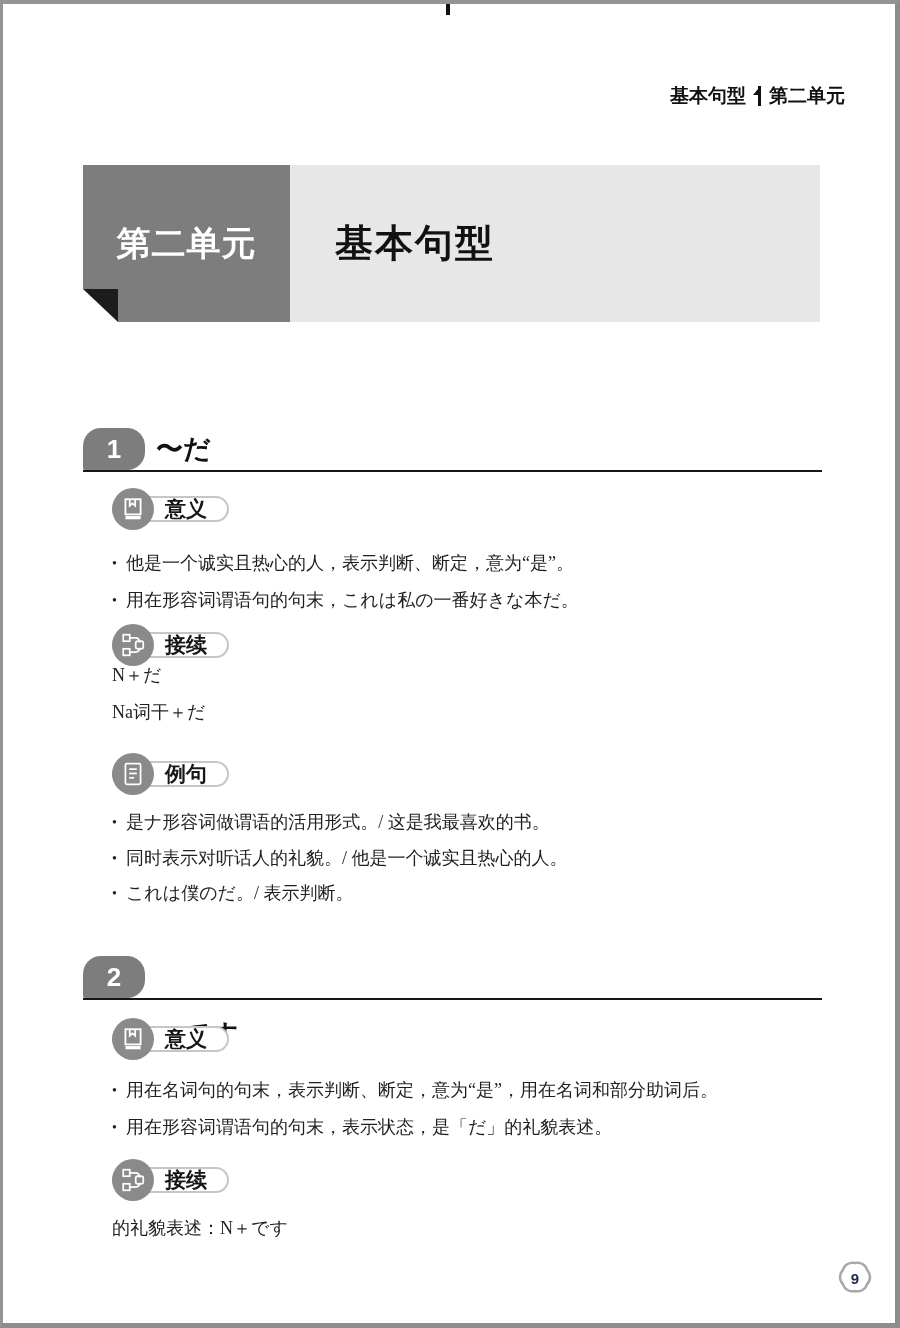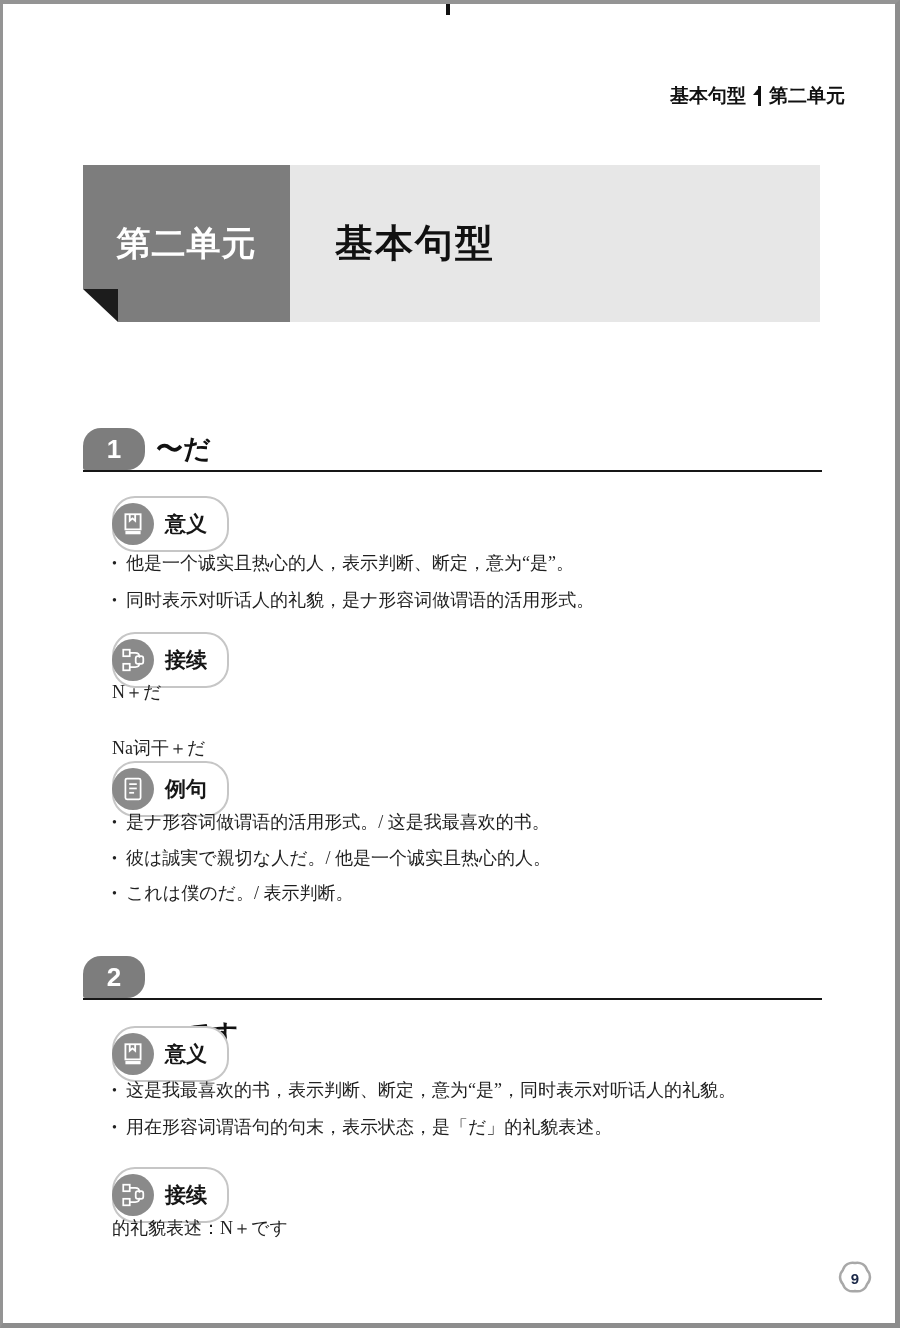--- a/index.html
+++ b/index.html
@@ -47,21 +47,21 @@
     display:flex;align-items:center;justify-content:center;
   }
   .sec-title{
     position:absolute;left:156px;height:42px;line-height:40px;
     font-size:27px;font-weight:bold;color:#111;
   }
   .rule{position:absolute;left:83px;width:739px;height:2px;background:#171717;}
 
   
   .pill{
-    position:absolute;left:112px;height:56px;box-sizing:border-box;
+    position:absolute;left:112px;height:26px;box-sizing:border-box;
     border:2px solid #c6c6c6;border-radius:23px;background:#fff;
     display:inline-flex;align-items:center;padding-right:20px;
   }
   .pill-circ{
     width:42px;height:42px;border-radius:50%;background:#8a8a8a;flex:none;
     display:flex;align-items:center;justify-content:center;margin:-2px 11px -2px -2px;
   }
   .pill-label{font-size:21px;font-weight:bold;color:#161616;white-space:nowrap;}
 
   
@@ -122,58 +122,58 @@
   </span>
   <span class="pill-label">意义</span>
 </div>
 
 <div class="bullet serif" style="top:551px">
   <span class="bullet-dot">•</span>
   <span>他是一个诚实且热心的人，表示判断、断定，意为“是”。</span>
 </div>
 <div class="bullet serif" style="top:588px">
   <span class="bullet-dot">•</span>
-  <span>同时表示对听话人的礼貌，是ナ形容词做谓语的活用形式。</span>
+  <span>用在形容词谓语句的句末，これは私の一番好きな本だ。</span>
 </div>
 
 <div class="pill" style="top:632px">
   <span class="pill-circ">
     <svg width="26" height="26" viewBox="0 0 24 24" fill="none" stroke="#fff" stroke-width="1.6">
       <path d="M9 5.5 H14 Q18 5.5 18 9.5 V10"></path>
       <path d="M9 18.5 H14 Q18 18.5 18 15 V14.5"></path>
       <rect x="3" y="2.5" width="6" height="6"></rect>
       <rect x="3" y="15.5" width="6" height="6"></rect>
       <rect x="14.5" y="8.5" width="7" height="7" rx="2"></rect>
     </svg>
   </span>
   <span class="pill-label">接续</span>
 </div>
 
-<div class="plain-line serif" style="top:680px">N＋だ</div>
-<div class="plain-line serif" style="top:736px">Na词干＋だ</div>
+<div class="plain-line serif" style="top:663px">N＋だ</div>
+<div class="plain-line serif" style="top:700px">Na词干＋だ</div>
 
 <div class="pill" style="top:761px">
   <span class="pill-circ">
     <svg width="26" height="26" viewBox="0 0 24 24" fill="none" stroke="#fff" stroke-width="1.6">
       <rect x="5" y="2.5" width="14" height="19" rx="1.5"></rect>
       <path d="M8.5 7.5 h7"></path>
       <path d="M8.5 11.5 h7"></path>
       <path d="M8.5 15.5 h4.5"></path>
     </svg>
   </span>
   <span class="pill-label">例句</span>
 </div>
 
 <div class="bullet serif" style="top:810px">
   <span class="bullet-dot">•</span>
   <span>是ナ形容词做谓语的活用形式。/ 这是我最喜欢的书。</span>
 </div>
 <div class="bullet serif" style="top:846px">
   <span class="bullet-dot">•</span>
-  <span>彼は誠実で親切な人だ。/ 他是一个诚实且热心的人。</span>
+  <span>同时表示对听话人的礼貌。/ 他是一个诚实且热心的人。</span>
 </div>
 <div class="bullet serif" style="top:881px">
   <span class="bullet-dot">•</span>
   <span>これは僕のだ。/ 表示判断。</span>
 </div>
 
 <div class="num-badge" style="top:956px">
   <span>2</span>
 </div>
 <div class="sec-title" style="top:1014px">〜です</div>
@@ -185,21 +185,21 @@
       <rect x="5" y="3" width="14" height="14"></rect>
       <path d="M9 3 v6 l2.5 -2.2 2.5 2.2 v-6"></path>
       <path d="M5 20 h14" stroke-width="3"></path>
     </svg>
   </span>
   <span class="pill-label">意义</span>
 </div>
 
 <div class="bullet serif" style="top:1078px">
   <span class="bullet-dot">•</span>
-  <span>这是我最喜欢的书，表示判断、断定，意为“是”，同时表示对听话人的礼貌。</span>
+  <span>用在名词句的句末，表示判断、断定，意为“是”，用在名词和部分助词后。</span>
 </div>
 <div class="bullet serif" style="top:1115px">
   <span class="bullet-dot">•</span>
   <span>用在形容词谓语句的句末，表示状态，是「だ」的礼貌表述。</span>
 </div>
 
 <div class="pill" style="top:1167px">
   <span class="pill-circ">
     <svg width="26" height="26" viewBox="0 0 24 24" fill="none" stroke="#fff" stroke-width="1.6">
       <path d="M9 5.5 H14 Q18 5.5 18 9.5 V10"></path>

